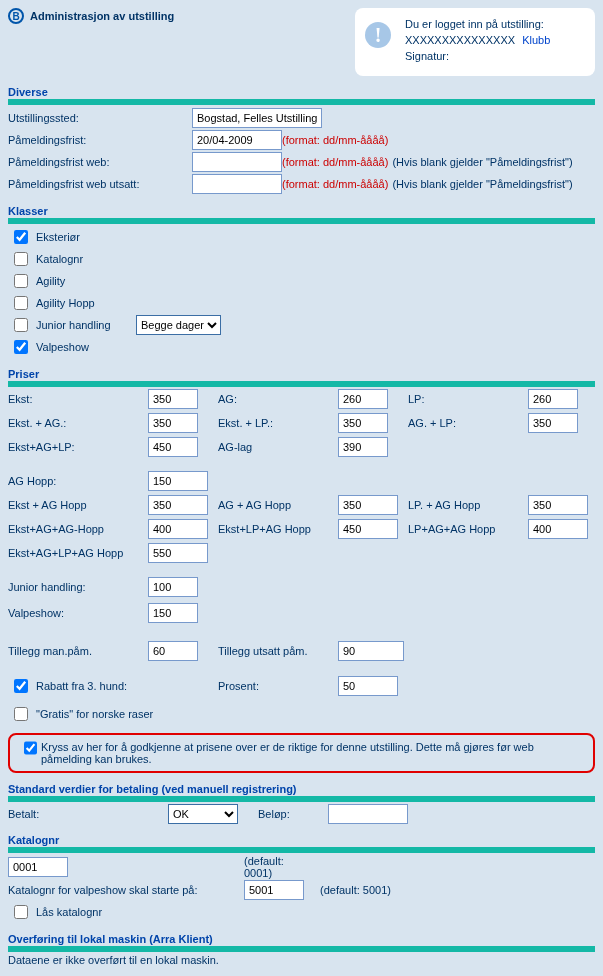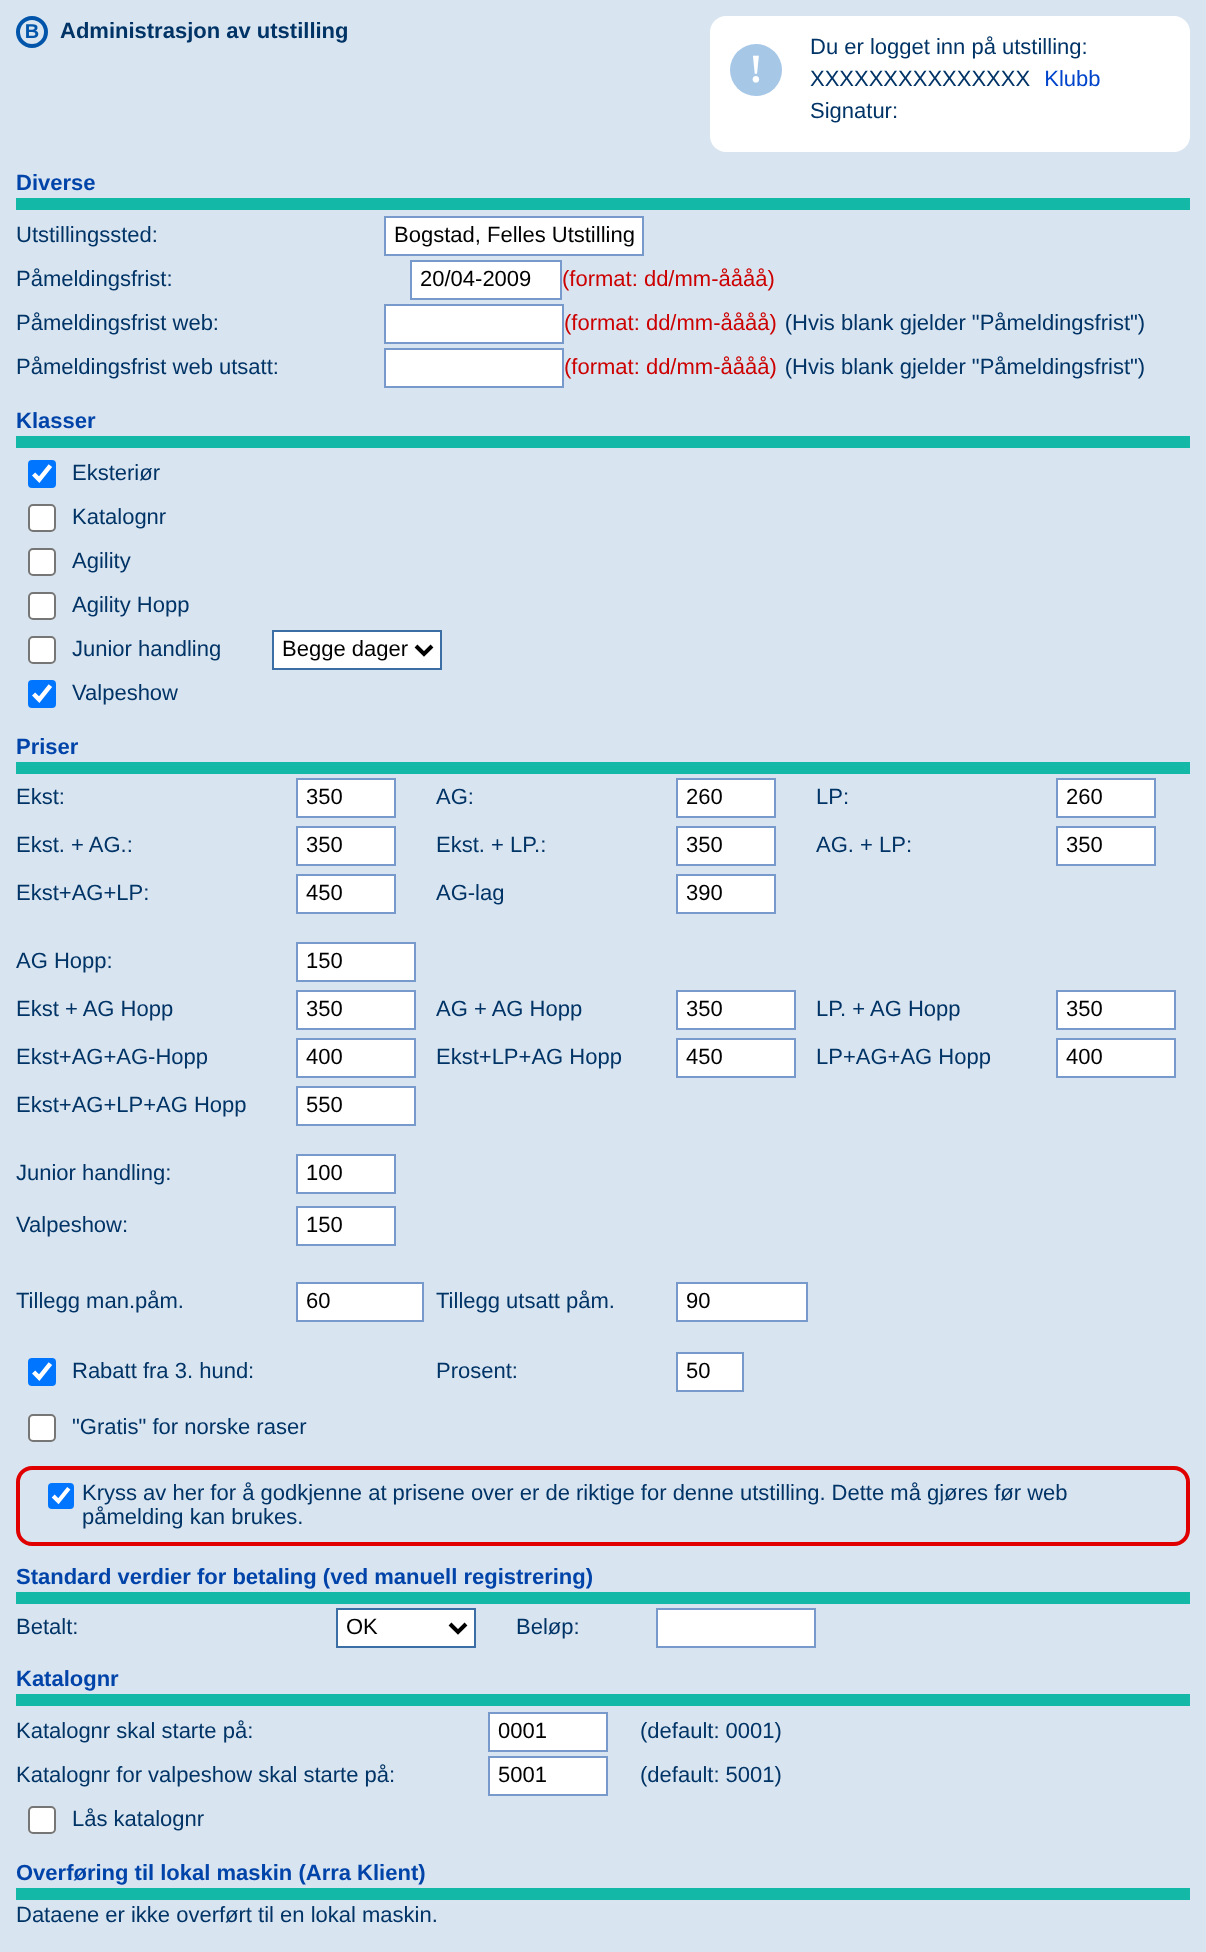--- a/index.html
+++ b/index.html
@@ -118,21 +118,21 @@
   </div>
 </div>
 
 <div class="section-title">Diverse</div>
 <div class="form-row">
   <div class="label">Utstillingssted:</div>
   <input type="text" style="width: 130px;" value="Bogstad, Felles Utstillinge">
 </div>
 <div class="form-row">
   <div class="label">Påmeldingsfrist:</div>
-  <input type="text" style="width: 76px; margin-left: 13px;" value="20/04-2009">
+  <input type="text" style="width: 90px;" value="20/04-2009">
   <span class="hint">(format: dd/mm-åååå)</span>
 </div>
 <div class="form-row">
   <div class="label">Påmeldingsfrist web:</div>
   <input type="text" style="width: 90px;" value="">
   <span class="hint">(format: dd/mm-åååå)</span>
   <span class="hint2">(Hvis blank gjelder "Påmeldingsfrist")</span>
 </div>
 <div class="form-row">
   <div class="label">Påmeldingsfrist web utsatt:</div>
@@ -228,32 +228,32 @@
   <div></div>
     <div></div>
   <div class="pl">Valpeshow:</div>
   <input style="width: 50px;" type="text" value="150">
   <div></div>
     <div></div>
 </div>
 
 <div class="price-single" style="margin-top:18px">
   <div class="pl">Tillegg man.påm.</div>
-  <input style="width: 64px;" type="text" value="60">
+  <input style="width: 50px;" type="text" value="60">
   <div class="pl">Tillegg utsatt påm.</div>
   <input style="width: 66px;" type="text" value="90">
 </div>
 
 <div class="price-single" style="margin-top:14px">
   <div class="cb-row" style="grid-column:1/3">
     <input type="checkbox" checked="" style="">
     <span>Rabatt fra 3. hund:</span>
   </div>
   <div class="pl">Prosent:</div>
-  <input style="width: 34px;" type="text" value="50">
+  <input style="width: 60px;" type="text" value="50">
   <div class="cb-row" style="grid-column:1/5">
     <input type="checkbox" style="">
     <span>"Gratis" for norske raser</span>
   </div>
 </div>
 
 <div class="red-box">
   <input type="checkbox" checked="" style="">
   <span>Kryss av her for å godkjenne at prisene over er de riktige for denne utstilling. Dette må gjøres før web påmelding kan brukes.</span>
 </div>
@@ -261,21 +261,20 @@
 <div class="section-title">Standard verdier for betaling (ved manuell registrering)</div>
 <div class="pay-row">
   <div>Betalt:</div>
   <select style="width:70px"><option>OK</option></select>
   <div>Beløp:</div>
   <input type="text" style="width: 80px;" value="">
 </div>
 
 <div class="section-title">Katalognr</div>
 <div class="kat-row">
-  <div>Katalognr skal starte på:</div>
   <input type="text" value="0001" style="">
   <div class="kat-hint">(default: 0001)</div>
 </div>
 <div class="kat-row">
   <div>Katalognr for valpeshow skal starte på:</div>
   <input type="text" value="5001" style="">
   <div class="kat-hint">(default: 5001)</div>
 </div>
 <div class="cb-row">
   <input type="checkbox" style="">

